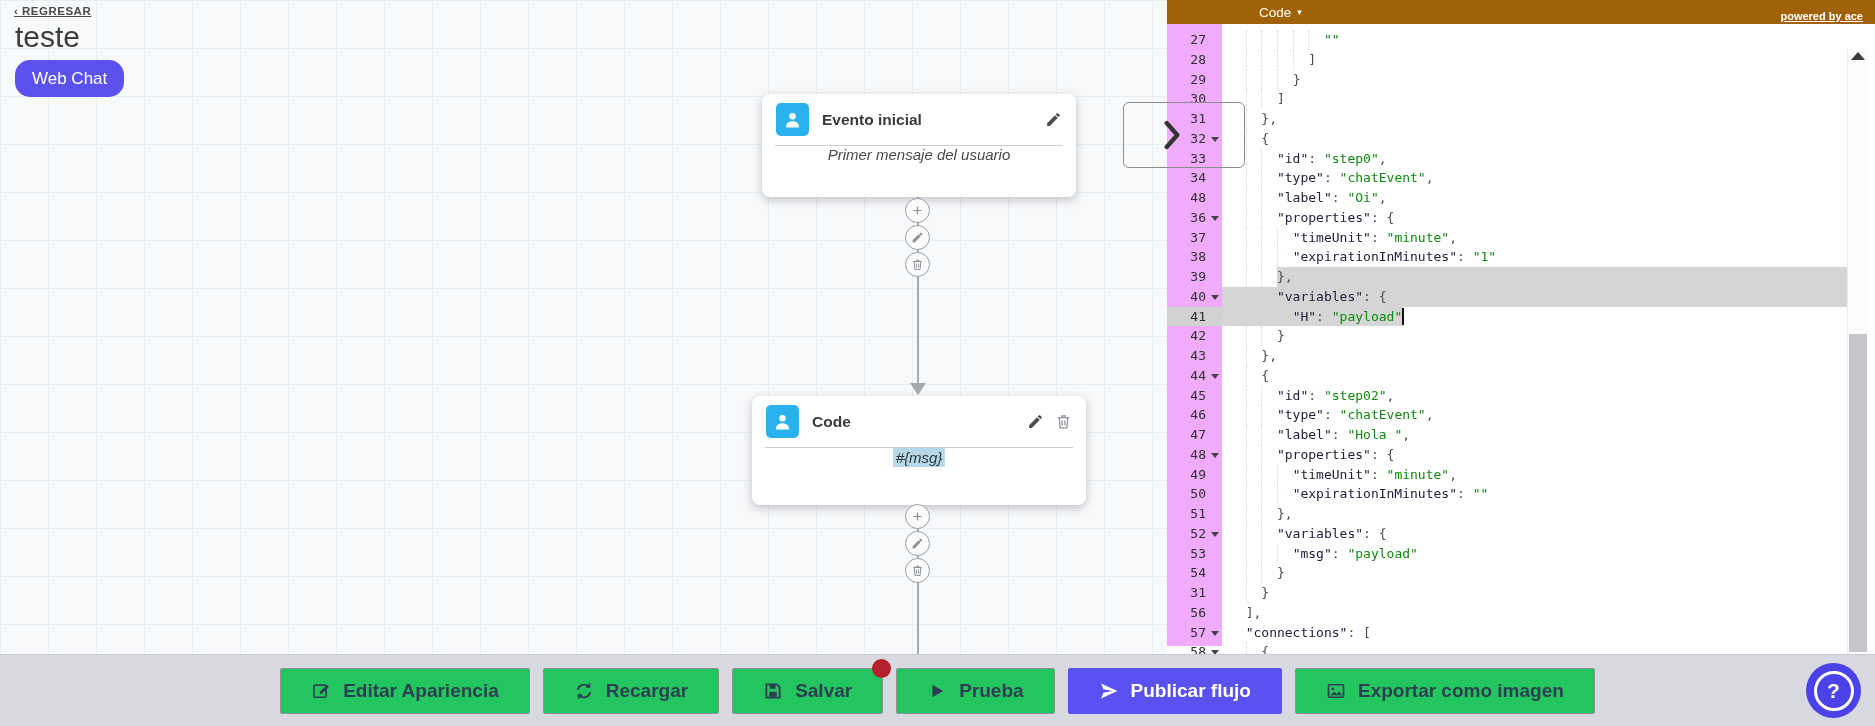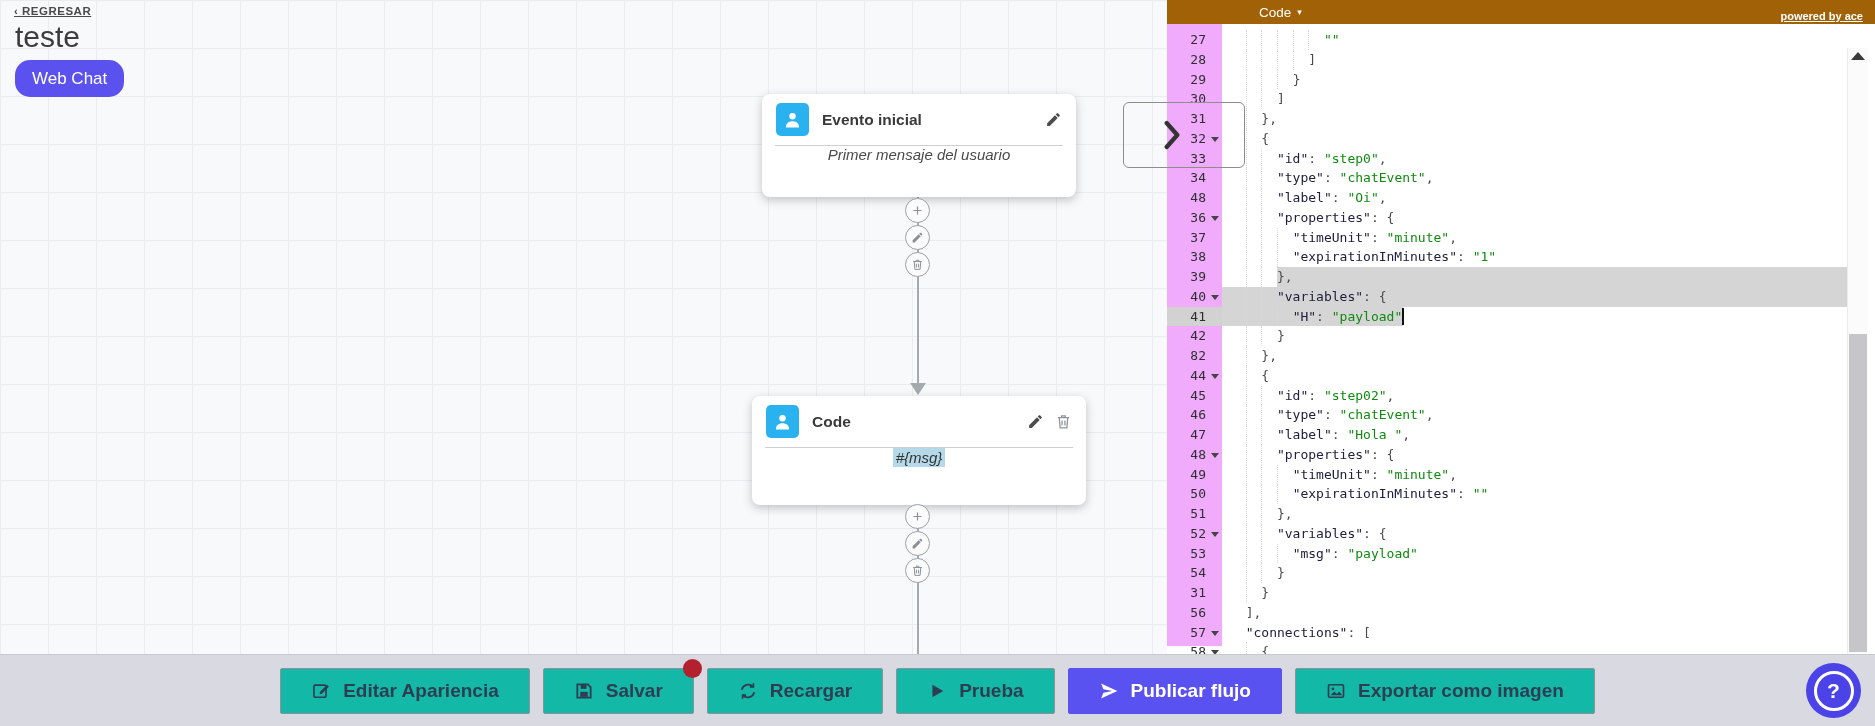--- a/index.html
+++ b/index.html
@@ -76,21 +76,21 @@
   .scroll-up{position:absolute;left:3px;top:4px;width:0;height:0;border-left:7px solid transparent;
     border-right:7px solid transparent;border-bottom:8px solid #3a3a3a;}
   .scroll-thumb{position:absolute;left:1px;right:1px;top:286px;bottom:2px;background:#c6c6ca;}
 
   
   .toolbar{position:absolute;left:0;right:0;top:654px;height:72px;background:#d9d9e2;
     border-top:1px solid #c9c9d4;box-sizing:border-box;z-index:40;}
   .toolbar-buttons{position:absolute;inset:0;display:flex;align-items:center;
     justify-content:center;gap:13px;}
   .tbtn{position:relative;height:46px;display:flex;align-items:center;gap:12px;padding:0 30px;
-    background:#14b8a6;border:1px solid #90909c;border-radius:2px;color:#2e3e52;
+    background:#22c55e;border:1px solid #90909c;border-radius:2px;color:#2e3e52;
     font-family:"Liberation Sans", sans-serif;font-size:19px;font-weight:600;cursor:pointer;}
   .tbtn .ticon{display:flex;color:inherit;} .tbtn .ticon svg{width:20px;height:20px;}
   .tbtn.primary{background:#5a52f0;border-color:#5a52f0;color:#fff;}
   .reddot{position:absolute;top:-10px;right:-9px;width:19px;height:19px;border-radius:50%;
     background:#b3212e;}
   .help-btn{position:absolute;right:14px;top:8px;width:55px;height:55px;border-radius:50%;
     background:#4b42e8;display:flex;align-items:center;justify-content:center;cursor:pointer;}
   .help-ring{width:34px;height:34px;border:3px solid #fff;border-radius:50%;display:flex;
     align-items:center;justify-content:center;color:#fff;font-size:21px;font-weight:bold;}
 </style>
@@ -210,21 +210,21 @@
         <div class="gline"><span>33</span></div>
         <div class="gline"><span>34</span></div>
         <div class="gline"><span>48</span></div>
         <div class="gline"><span>36</span><i class="fold"></i></div>
         <div class="gline"><span>37</span></div>
         <div class="gline"><span>38</span></div>
         <div class="gline"><span>39</span></div>
         <div class="gline"><span>40</span><i class="fold"></i></div>
         <div class="gline active"><span>41</span></div>
         <div class="gline"><span>42</span></div>
-        <div class="gline"><span>82</span></div>
+        <div class="gline"><span>43</span></div>
         <div class="gline"><span>44</span><i class="fold"></i></div>
         <div class="gline"><span>45</span></div>
         <div class="gline"><span>46</span></div>
         <div class="gline"><span>47</span></div>
         <div class="gline"><span>48</span><i class="fold"></i></div>
         <div class="gline"><span>49</span></div>
         <div class="gline"><span>50</span></div>
         <div class="gline"><span>51</span></div>
         <div class="gline"><span>52</span><i class="fold"></i></div>
         <div class="gline"><span>53</span></div>
@@ -287,42 +287,42 @@
         <span class="ticon">
           <svg viewBox="0 0 24 24">
             <rect x="3.5" y="5" width="14.5" height="14.5" rx="1.5" fill="none" stroke="currentColor" stroke-width="2"></rect>
             <path d="M10.5 13.2L19.2 4.5l2.3 2.3-8.7 8.7h-2.3z" fill="currentColor"></path>
           </svg>
         </span>
         <span class="tlabel">Editar Apariencia</span>
       </button>
       <button class="tbtn">
         <span class="ticon">
-          <svg viewBox="0 0 24 24">
-            <path d="M4 4h12.5L20 7.5V20H4z" fill="none" stroke="currentColor" stroke-width="2.2"></path>
-            <rect x="8" y="4.8" width="7" height="4.6" fill="currentColor"></rect>
-            <rect x="7.5" y="13" width="9" height="6" fill="currentColor"></rect>
-          </svg>
-        </span>
-        <span class="tlabel">Salvar</span>
-        <span class="reddot"></span>
-      </button>
-      <button class="tbtn">
-        <span class="ticon">
           <svg viewBox="0 0 24 24" fill="none" stroke="currentColor" stroke-width="2.2">
             <path d="M4.5 10.5a8 8 0 0 1 13.6-3.6"></path>
             <path d="M19.5 13.5a8 8 0 0 1-13.6 3.6"></path>
             <path d="M18.5 2.8v4.2h-4.2" stroke-width="2"></path>
             <path d="M5.5 21.2V17h4.2" stroke-width="2"></path>
           </svg>
         </span>
         <span class="tlabel">Recargar</span>
       </button>
       <button class="tbtn">
         <span class="ticon">
+          <svg viewBox="0 0 24 24">
+            <path d="M4 4h12.5L20 7.5V20H4z" fill="none" stroke="currentColor" stroke-width="2.2"></path>
+            <rect x="8" y="4.8" width="7" height="4.6" fill="currentColor"></rect>
+            <rect x="7.5" y="13" width="9" height="6" fill="currentColor"></rect>
+          </svg>
+        </span>
+        <span class="tlabel">Salvar</span>
+        <span class="reddot"></span>
+      </button>
+      <button class="tbtn">
+        <span class="ticon">
           <svg viewBox="0 0 24 24" fill="currentColor">
             <path d="M6.5 4.5l13 7.5-13 7.5z"></path>
           </svg>
         </span>
         <span class="tlabel">Prueba</span>
       </button>
       <button class="tbtn primary">
         <span class="ticon">
           <svg viewBox="0 0 24 24" fill="currentColor">
             <path d="M2.5 21l19.5-9L2.5 3l2.8 7 10.7 2-10.7 2z"></path>

